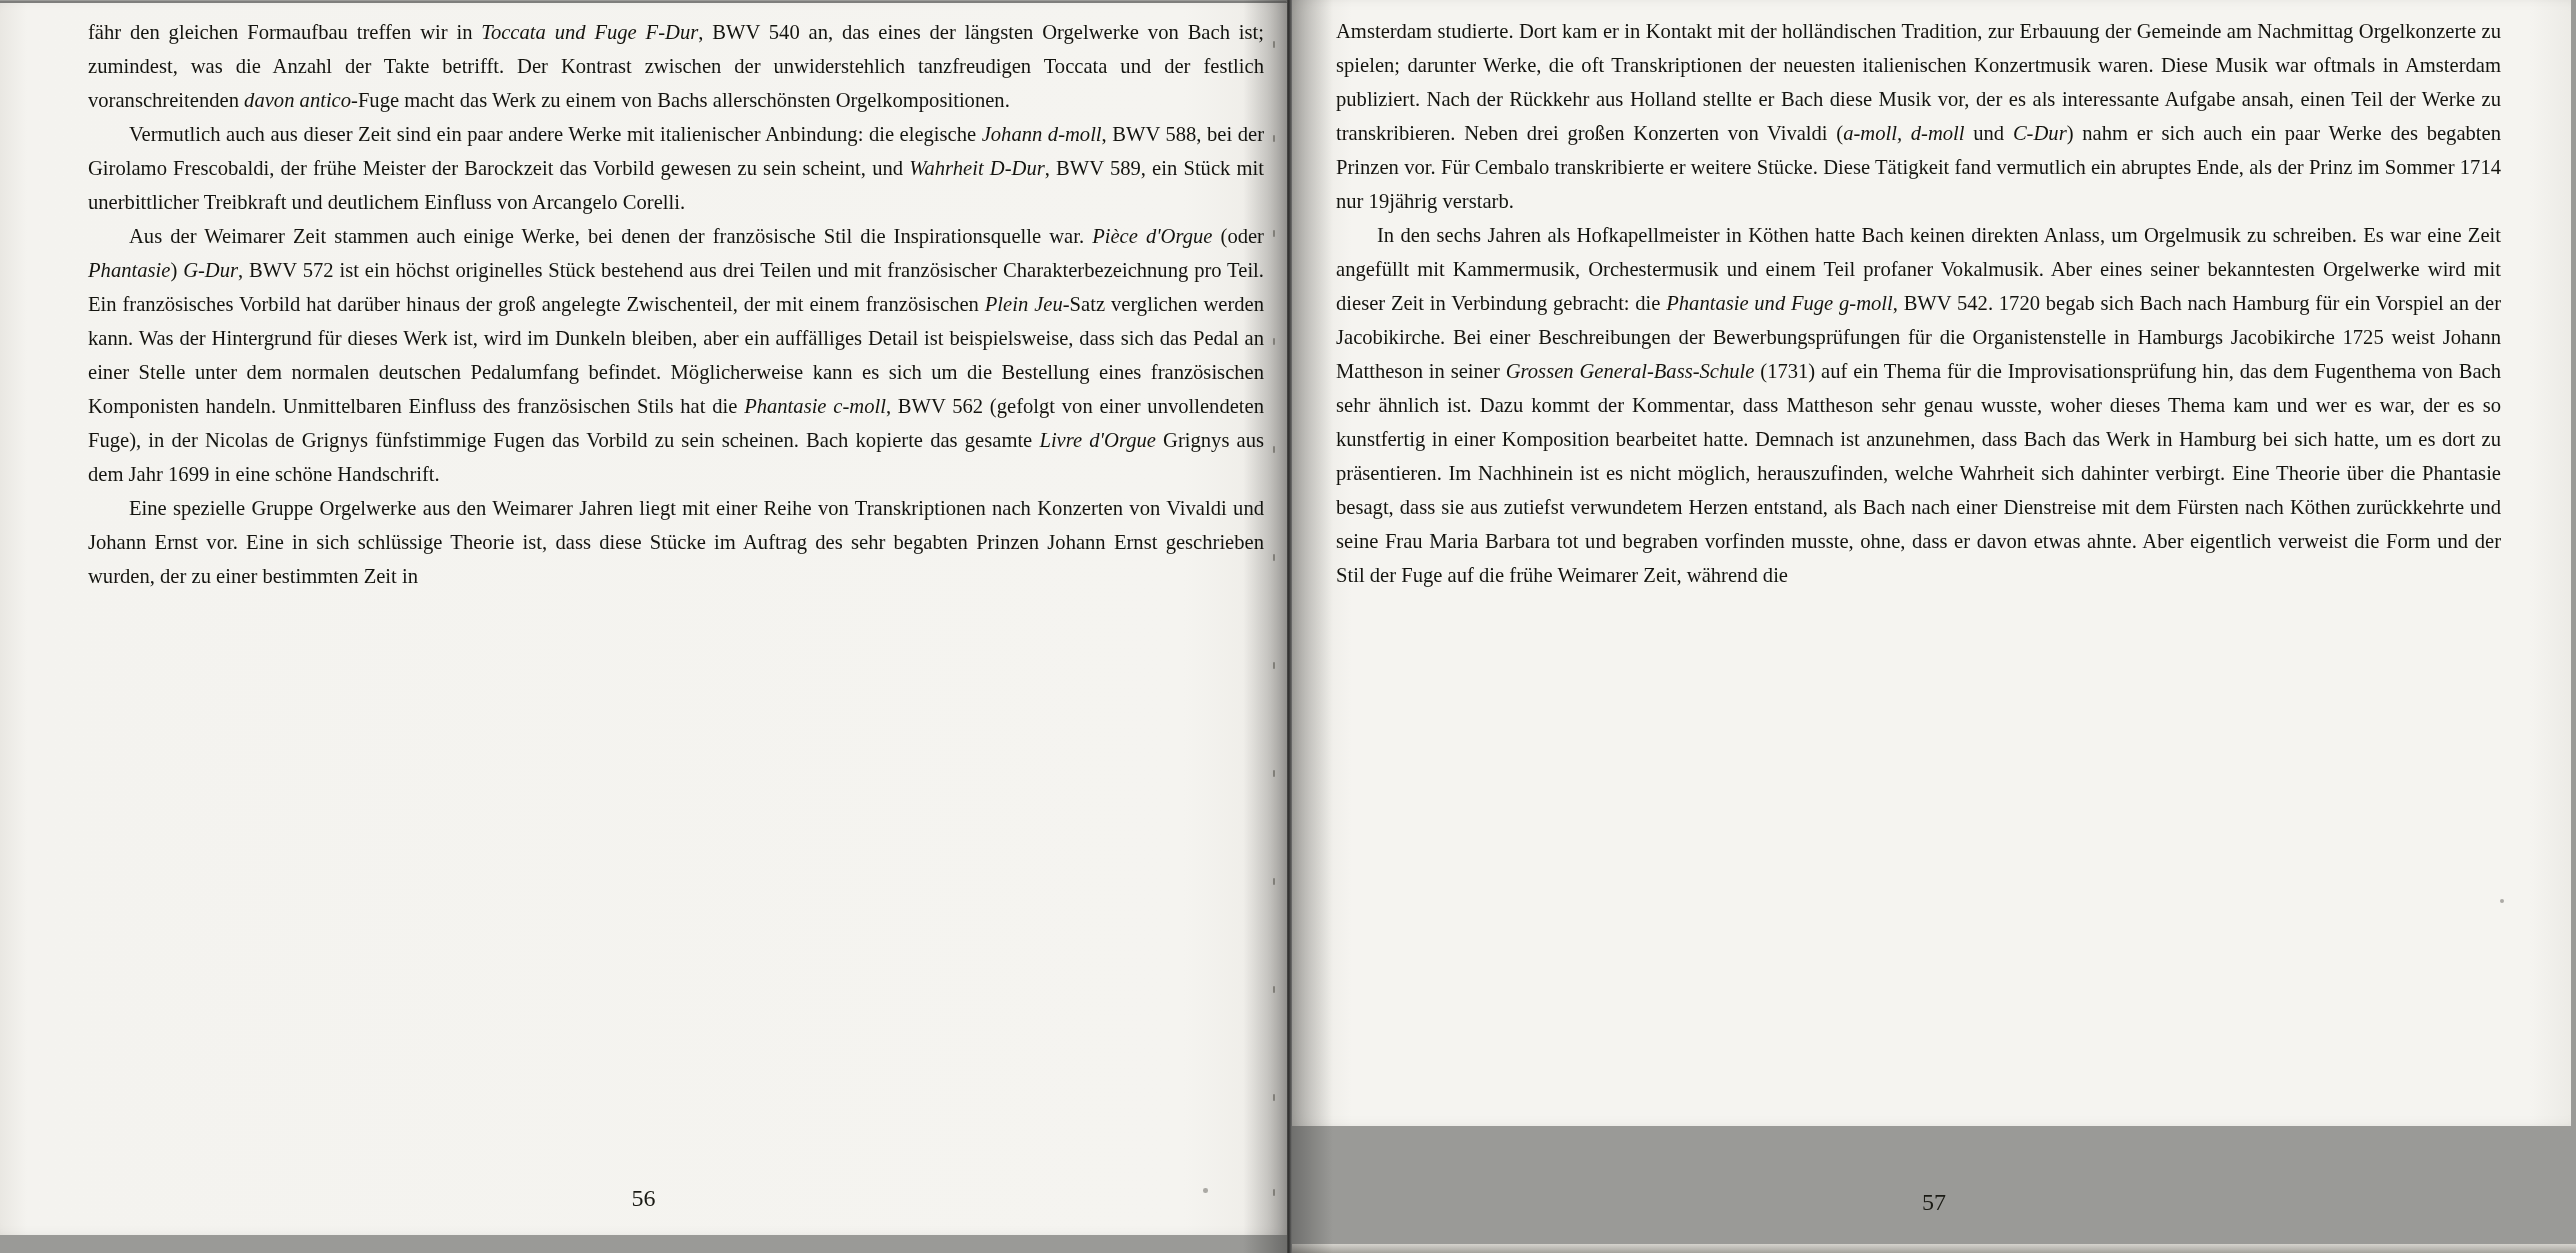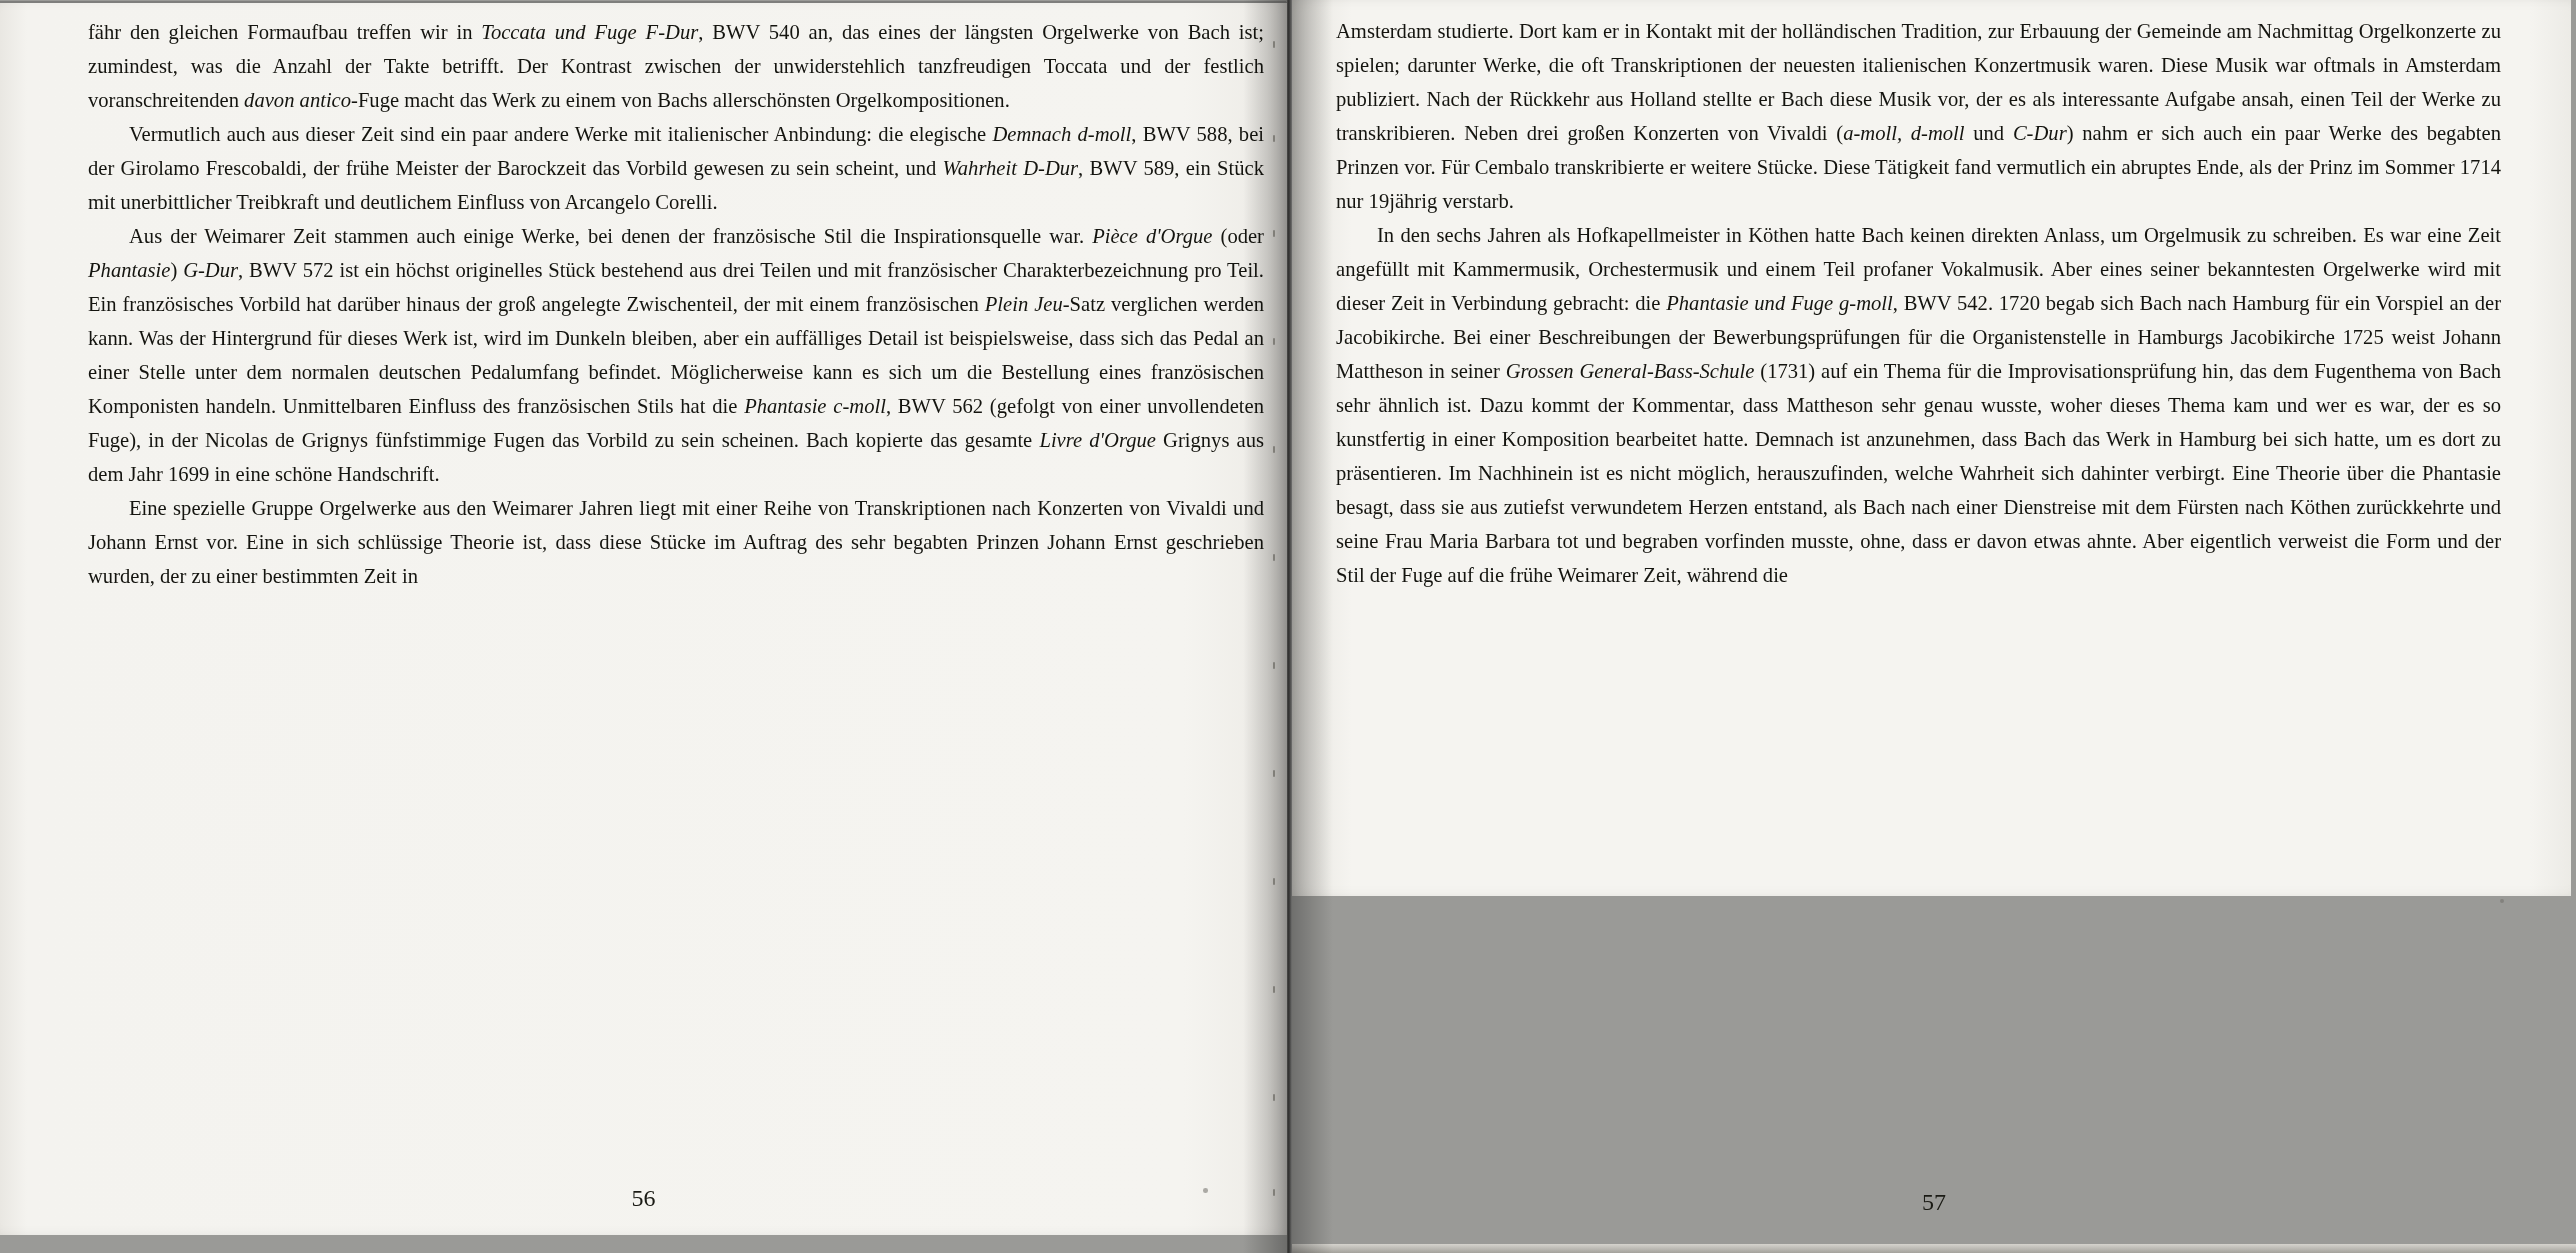--- a/index.html
+++ b/index.html
@@ -27,21 +27,21 @@
   .page-left {
     width: 1287px;
     height: 1234px;
     margin-top: 1.4px;
     border-top-right-radius: 1.4px;
     background: linear-gradient(to right, #e9e7e2 0px, #f4f3ef 27px, #f5f4f0 92%, #eceae5 100%);
     box-shadow: inset -9.5px 0 17.6px -9.5px rgba(0,0,0,0.25);
   }
   .page-right {
     width: 1284px;
-    height: 896px;
+    height: 1126px;
     background: linear-gradient(to left, #ecebe6 0px, #f5f4f0 41px, #f5f4f0 95%, #e5e3dd 100%);
     box-shadow: inset 10.8px 0 19px -9.5px rgba(0,0,0,0.22);
   }
   .gutter {
     position: absolute;
     top: 0;
     left: 1287px;
     width: 5.4px;
     height: 1254px;
     background: linear-gradient(to right, #4c4c4a 0%, #2f2f2e 35%, #717170 100%);
@@ -148,21 +148,21 @@
 <body>
 
 <div class="book">
 
   <div class="page page-left">
     <div class="edge-top-left"></div>
 
     <div class="text-col col-left">
       <p>fähr den gleichen Formaufbau treffen wir in <i>Toccata und Fuge F-Dur</i>, BWV 540 an, das eines der längsten Orgelwerke von Bach ist; zumindest, was die Anzahl der Takte betrifft. Der Kontrast zwischen der unwiderstehlich tanzfreudigen Toccata und der festlich voranschreitenden <i>davon antico</i>-Fuge macht das Werk zu einem von Bachs allerschönsten Orgelkompositionen.</p>
 
-      <p class="indent">Vermutlich auch aus dieser Zeit sind ein paar andere Werke mit italienischer Anbindung: die elegische <i>Demnach d-moll</i>, BWV 588, bei der Girolamo Frescobaldi, der frühe Meister der Barockzeit das Vorbild gewesen zu sein scheint, und <i>Wahrheit D-Dur</i>, BWV 589, ein Stück mit unerbittlicher Treibkraft und deutlichem Einfluss von Arcangelo Corelli.</p>
+      <p class="indent">Vermutlich auch aus dieser Zeit sind ein paar andere Werke mit italienischer Anbindung: die elegische <i>Johann d-moll</i>, BWV 588, bei der Girolamo Frescobaldi, der frühe Meister der Barockzeit das Vorbild gewesen zu sein scheint, und <i>Wahrheit D-Dur</i>, BWV 589, ein Stück mit unerbittlicher Treibkraft und deutlichem Einfluss von Arcangelo Corelli.</p>
 
       <p class="indent">Aus der Weimarer Zeit stammen auch einige Werke, bei denen der französische Stil die Inspirationsquelle war. <i>Pièce d'Orgue</i> (oder <i>Phantasie</i>) <i>G-Dur</i>, BWV 572 ist ein höchst originelles Stück bestehend aus drei Teilen und mit französischer Charakterbezeichnung pro Teil. Ein französisches Vorbild hat darüber hinaus der groß angelegte Zwischenteil, der mit einem französischen <i>Plein Jeu</i>-Satz verglichen werden kann. Was der Hintergrund für dieses Werk ist, wird im Dunkeln bleiben, aber ein auffälliges Detail ist beispielsweise, dass sich das Pedal an einer Stelle unter dem normalen deutschen Pedalumfang befindet. Möglicherweise kann es sich um die Bestellung eines französischen Komponisten handeln. Unmittelbaren Einfluss des französischen Stils hat die <i>Phantasie c-moll</i>, BWV 562 (gefolgt von einer unvollendeten Fuge), in der Nicolas de Grignys fünfstimmige Fugen das Vorbild zu sein scheinen. Bach kopierte das gesamte <i>Livre d'Orgue</i> Grignys aus dem Jahr 1699 in eine schöne Handschrift.</p>
 
       <p class="indent">Eine spezielle Gruppe Orgelwerke aus den Weimarer Jahren liegt mit einer Reihe von Transkriptionen nach Konzerten von Vivaldi und Johann Ernst vor. Eine in sich schlüssige Theorie ist, dass diese Stücke im Auftrag des sehr begabten Prinzen Johann Ernst geschrieben wurden, der zu einer bestimmten Zeit in</p>
     </div>
 
     <div class="folio folio-left">56</div>
 
   </div>
 

